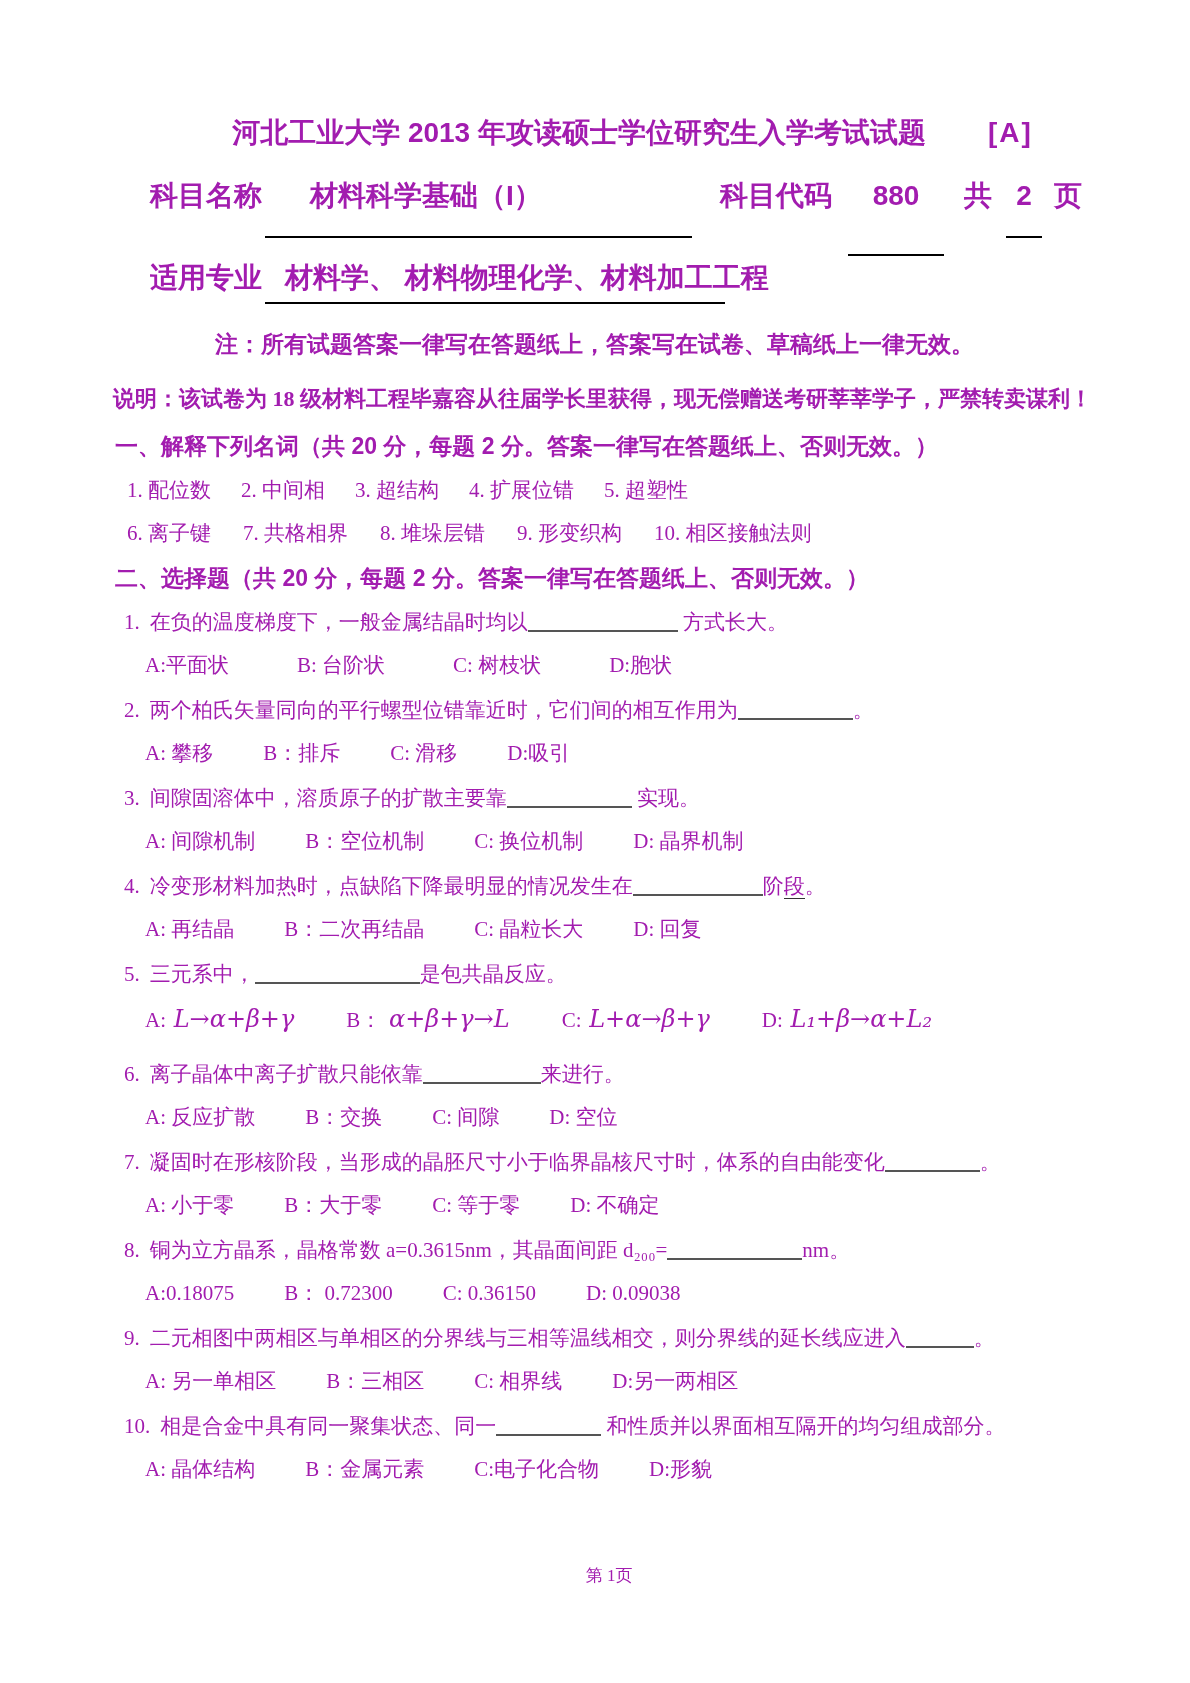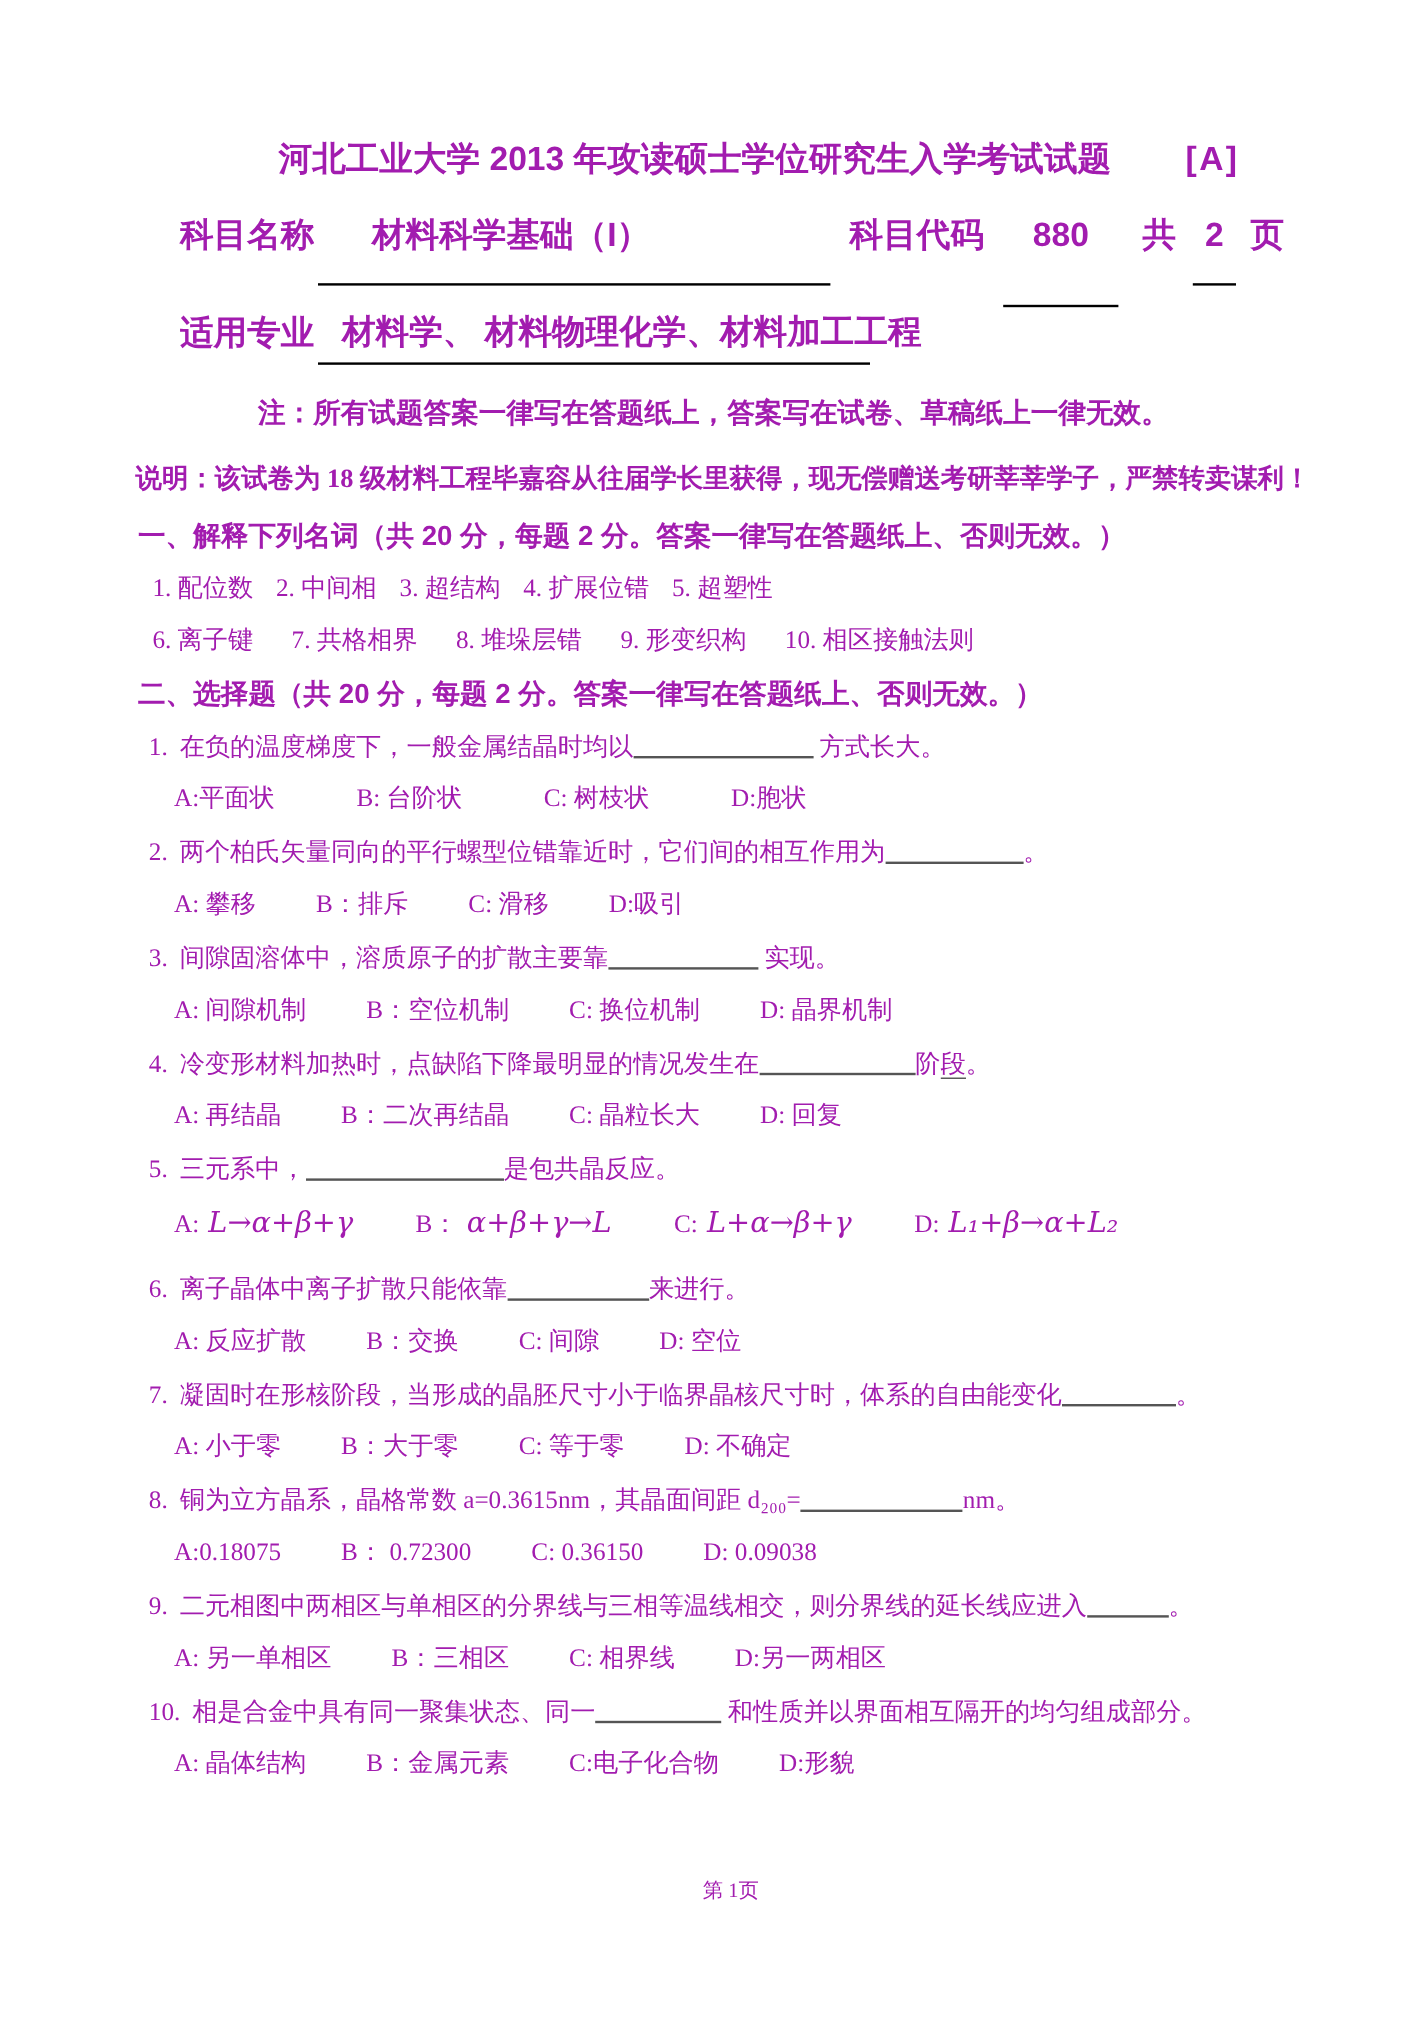--- a/index.html
+++ b/index.html
@@ -24,43 +24,43 @@
   .title-version{margin-left:62px;letter-spacing:2px;}
 
   
   .form-row{display:flex;align-items:flex-start;font-family:"Liberation Sans","DejaVu Sans",sans-serif;
     font-weight:bold;font-size:28px;line-height:28px;white-space:nowrap;}
   .form-row-1{margin-top:32px;margin-left:35px;}
   .form-row-2{margin-top:8px;margin-left:35px;}
   .f-label{width:115px;flex:none;}
   .f-underlined{border-bottom:2px solid #000;}
   .f-val-subject{width:382px;flex:none;padding-left:45px;padding-bottom:26px;}
-  .f-label-code{margin-left:16px;flex:none;}
+  .f-label-code{margin-left:28px;flex:none;}
   .f-val-code{margin-left:16px;width:96px;flex:none;text-align:center;padding-bottom:44px;}
   .f-gong{margin-left:20px;flex:none;}
   .f-val-pages{margin-left:14px;width:36px;flex:none;text-align:center;padding-bottom:26px;}
   .f-ye{margin-left:12px;flex:none;}
-  .f-val-major{width:440px;flex:none;padding-left:20px;padding-bottom:10px;font-family:Liberation Serif, serif;}
+  .f-val-major{width:440px;flex:none;padding-left:20px;padding-bottom:10px;}
 
   
   .note{margin-top:26px;margin-left:100px;
     font-family:"Liberation Sans","DejaVu Sans",sans-serif;
     font-weight:bold;font-size:23px;line-height:28px;white-space:nowrap;}
   .statement{margin-top:28px;margin-left:-2px;
     font-weight:bold;font-size:22px;line-height:26px;white-space:nowrap;}
 
   
   .sec-heading{margin-top:20px;
     font-family:"Liberation Sans","DejaVu Sans",sans-serif;
     font-weight:bold;font-size:23px;line-height:28px;white-space:nowrap;}
   .sec-heading-2{margin-top:17px;}
 
   
   .terms-row{display:flex;margin-left:12px;font-size:21px;line-height:28px;white-space:nowrap;}
-  .terms-row-1{margin-top:16px;gap:19px;align-items:flex-end;}
+  .terms-row-1{margin-top:16px;gap:30px;align-items:flex-end;}
   .terms-row-2{margin-top:15px;gap:32px;}
 
   
   .q-line{margin-top:17px;margin-left:9px;font-size:21px;line-height:28px;white-space:nowrap;}
   .q-line-first{margin-top:16px;}
   .q-line-after-math{margin-top:24px;}
   .q-num{margin-right:10px;}
   .blank{
     display:inline-block;height:14px;
     border-bottom:2px solid #555555;

